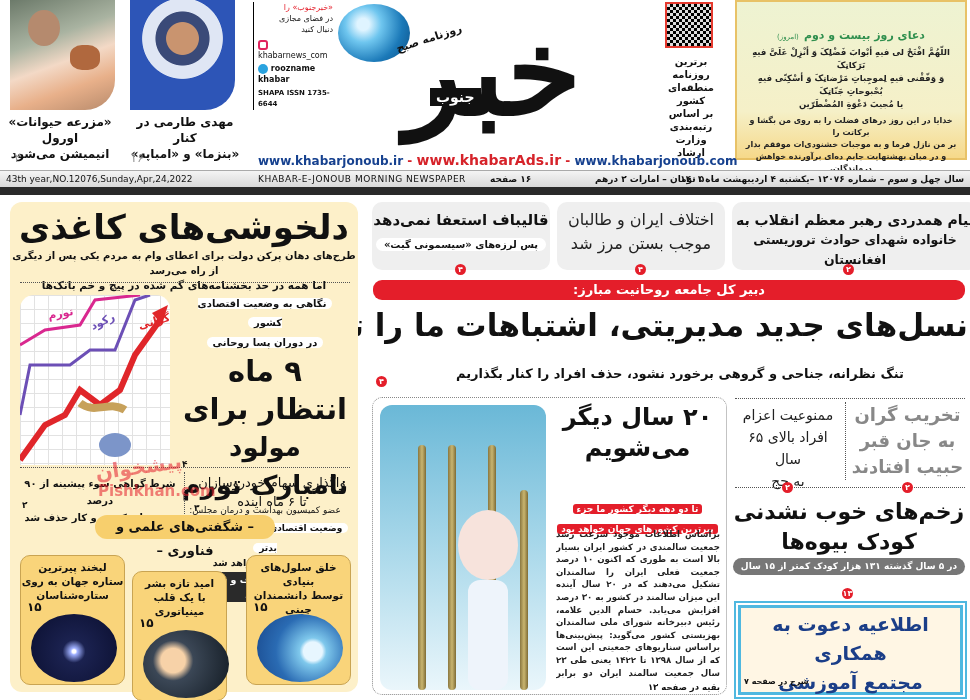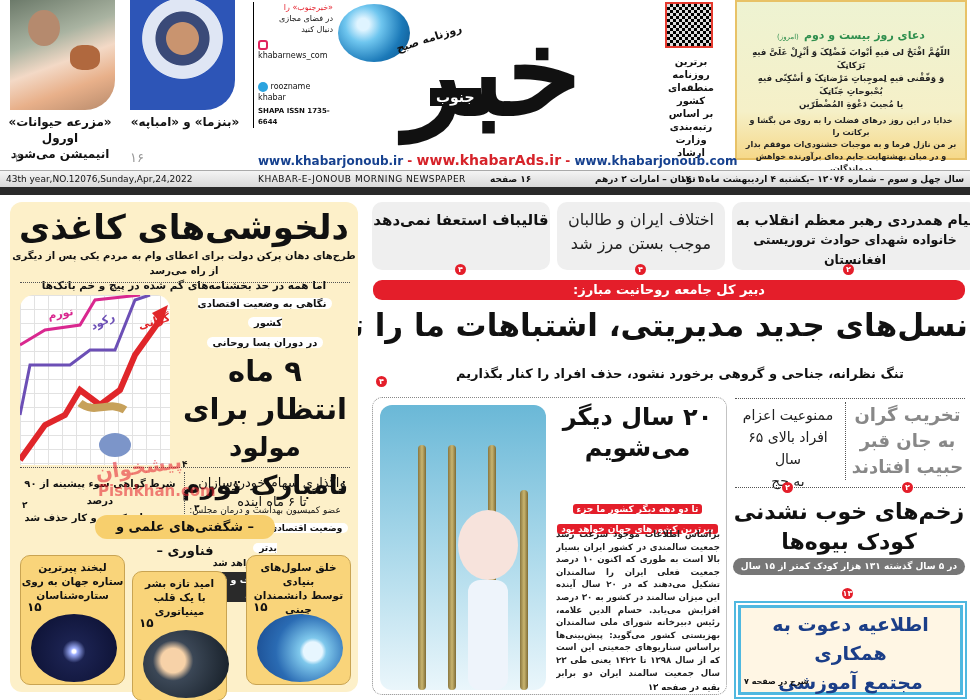--- a/index.html
+++ b/index.html
@@ -94,30 +94,31 @@
   <div class="abs" style="left:60px;top:45px;width:30px;height:25px;border-radius:40%;background:#b0683e;"></div>
 </div>
 <div class="abs caption rtl c" style="left:0;top:114px;width:120px;">
   <div>«مزرعه حیوانات» اورول</div>
   <div>انیمیشن می‌شود</div>
 </div>
 <div class="abs pagenum" style="left:14px;top:150px;">۲</div>
 
 <div class="abs thumb player" style="left:130px;top:0;width:105px;height:110px;border-radius:0 0 30px 0;"></div>
 <div class="abs caption rtl c" style="left:125px;top:114px;width:120px;">
+  <div>مهدی طارمی در کنار</div>
   <div>«بنزما» و «امباپه»</div>
 </div>
 <div class="abs pagenum" style="left:130px;top:150px;">۱۶</div>
 
 <div class="abs social rtl" style="left:253px;top:2px;width:80px;">
   <div style="color:#e41e2a;">«خبرجنوب» را</div>
   <div>در فضای مجازی</div>
   <div>دنبال کنید</div>
   <div style="direction:ltr;margin-top:4px;"><span class="ig"></span> <span>khabarnews_com</span></div>
-  <div style="direction:ltr;margin-top:20px;"><span class="tg"></span> <span>roozname khabar</span></div>
+  <div style="direction:ltr;margin-top:2px;font-weight:bold;"><span class="tg"></span> <span>roozname khabar</span></div>
   <div style="direction:ltr;margin-top:3px;font-size:7px;font-weight:bold;">SHAPA ISSN 1735-6644</div>
 </div>
 
 <div class="abs globe" style="left:338px;top:4px;width:72px;height:58px;"></div>
 <div class="abs rtl" style="left:395px;top:32px;font-size:11px;font-weight:bold;transform:rotate(-18deg);">روزنامه صبح</div>
 <div class="abs logo-main" style="left:338px;top:12px;width:310px;text-align:center;">خبر</div>
 <div class="abs jonoub-tag" style="left:430px;top:88px;">جنوب</div>
 
 <div class="abs qr" style="left:665px;top:2px;width:48px;height:46px;"></div>
 <div class="abs rank rtl c" style="left:660px;top:55px;width:62px;">
@@ -169,20 +170,21 @@
 <div class="abs dot" style="left:843px;top:264px;">۲</div>
 
 <div class="abs topbox rtl c" style="left:557px;top:202px;width:168px;height:68px;padding-top:6px;">
   <div class="tb-light">اختلاف ایران و طالبان</div>
   <div class="tb-light">موجب بستن مرز شد</div>
 </div>
 <div class="abs dot" style="left:635px;top:264px;">۴</div>
 
 <div class="abs topbox rtl c" style="left:372px;top:202px;width:178px;height:68px;padding-top:8px;">
   <div class="tb-title" style="font-size:15px;">قالیباف استعفا نمی‌دهد</div>
+  <div style="margin-top:3px;"><span class="tb-sub">پس لرزه‌های «سیسمونی گیت»</span></div>
 </div>
 <div class="abs dot" style="left:455px;top:264px;">۴</div>
 
 <div class="abs redbar rtl c" style="left:373px;top:280px;width:592px;height:20px;">دبیر کل جامعه روحانیت مبارز:</div>
 <div class="abs main-head rtl c" style="left:370px;top:303px;width:598px;">نسل‌های جدید مدیریتی، اشتباهات ما را تکرار نکنند</div>
 <div class="abs sub-head rtl" style="left:400px;top:366px;width:560px;text-align:center;">تنگ نظرانه، جناحی و گروهی برخورد نشود، حذف افراد را کنار بگذاریم</div>
 <div class="abs dot" style="left:376px;top:376px;">۴</div>
 
 <div class="abs panel" style="left:10px;top:202px;width:348px;height:490px;"></div>
 <div class="abs panel-title rtl c" style="left:10px;top:205px;width:348px;">دلخوشی‌های کاغذی</div>

